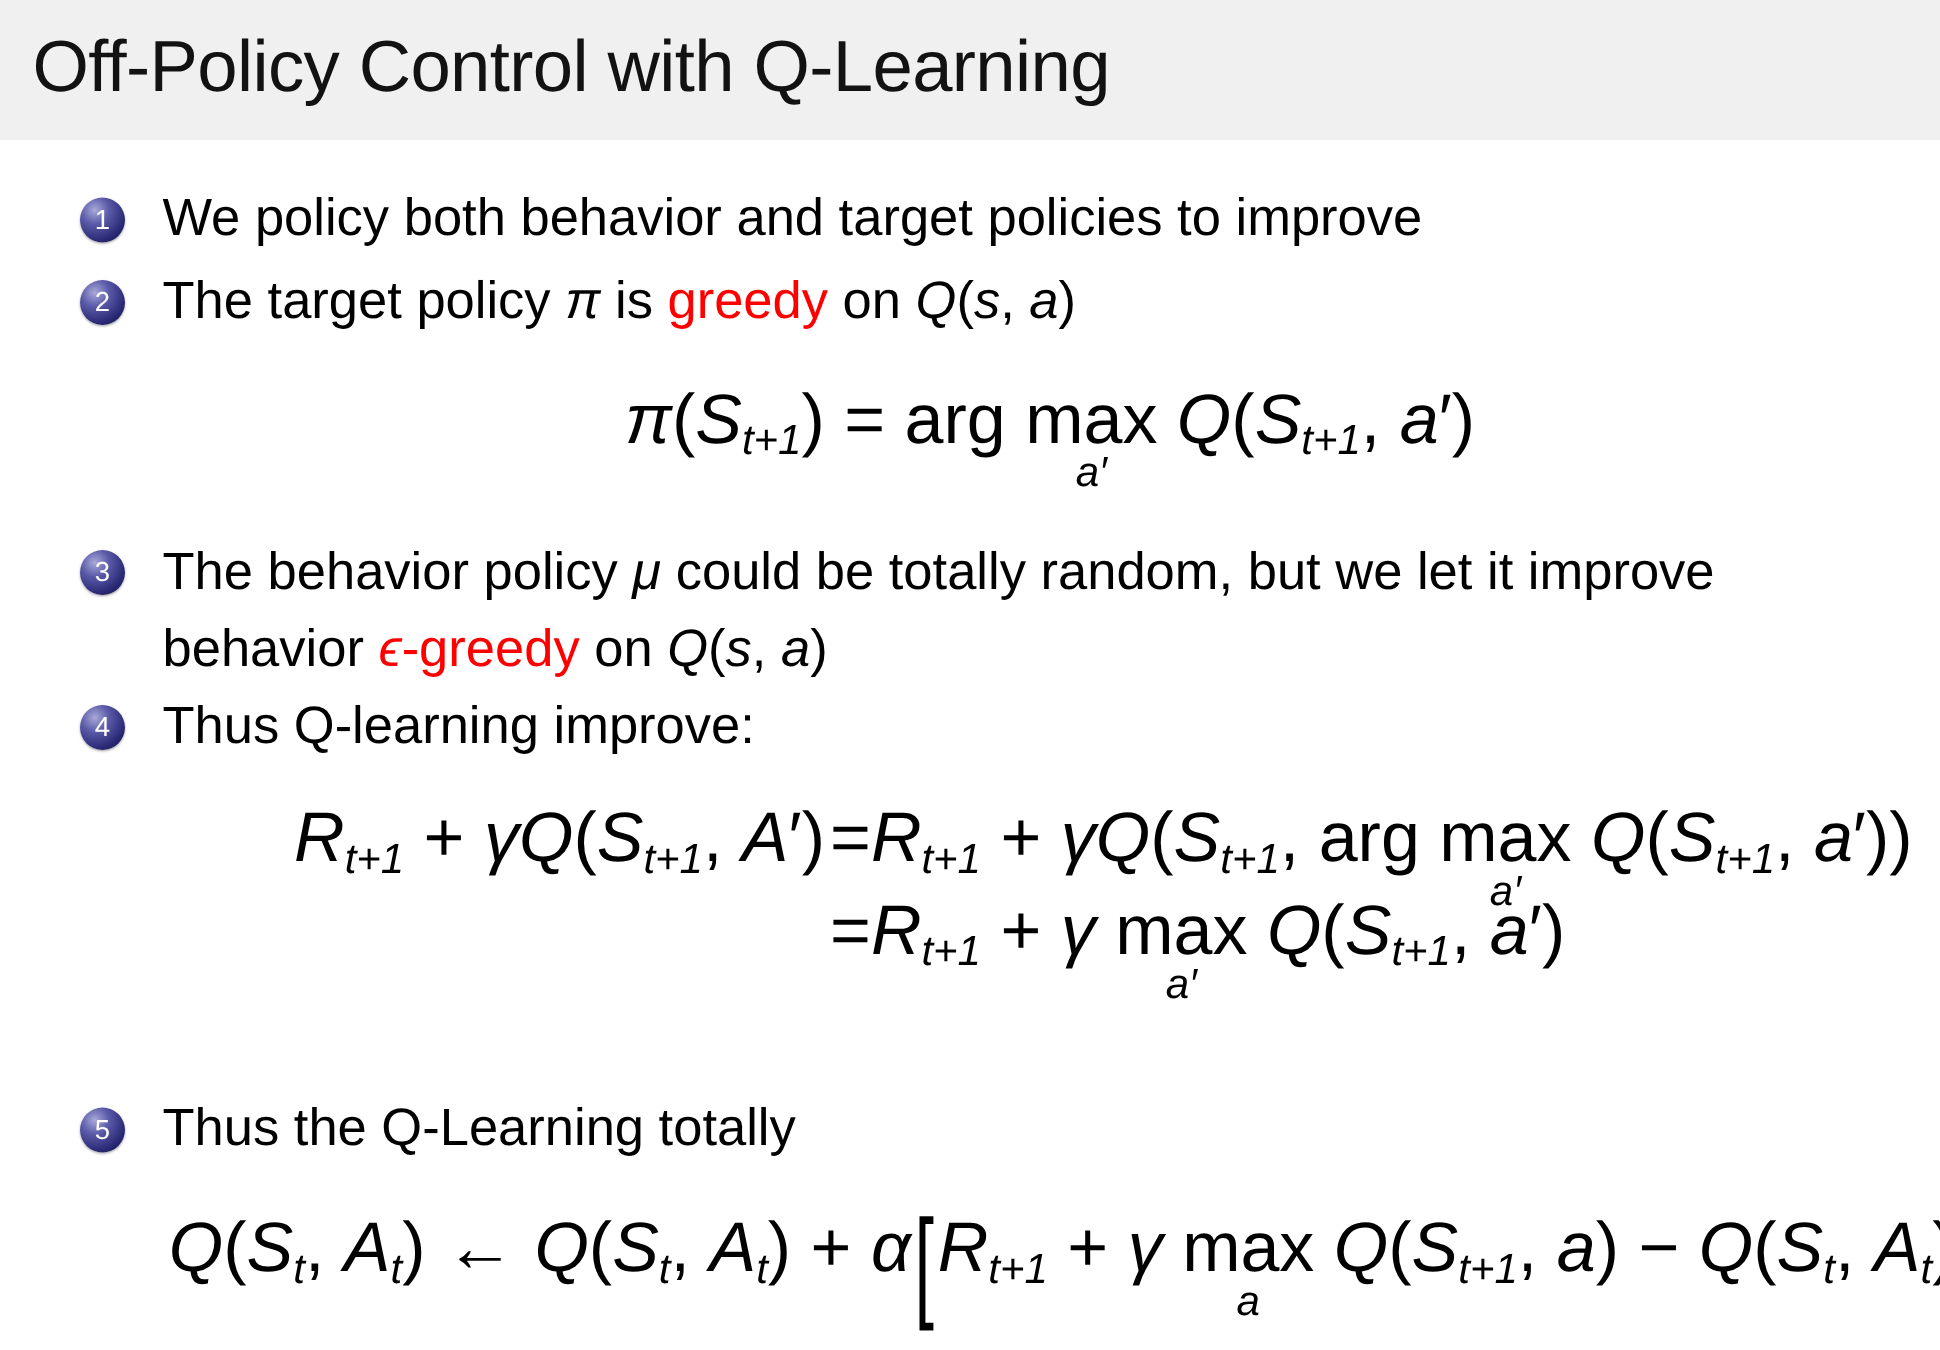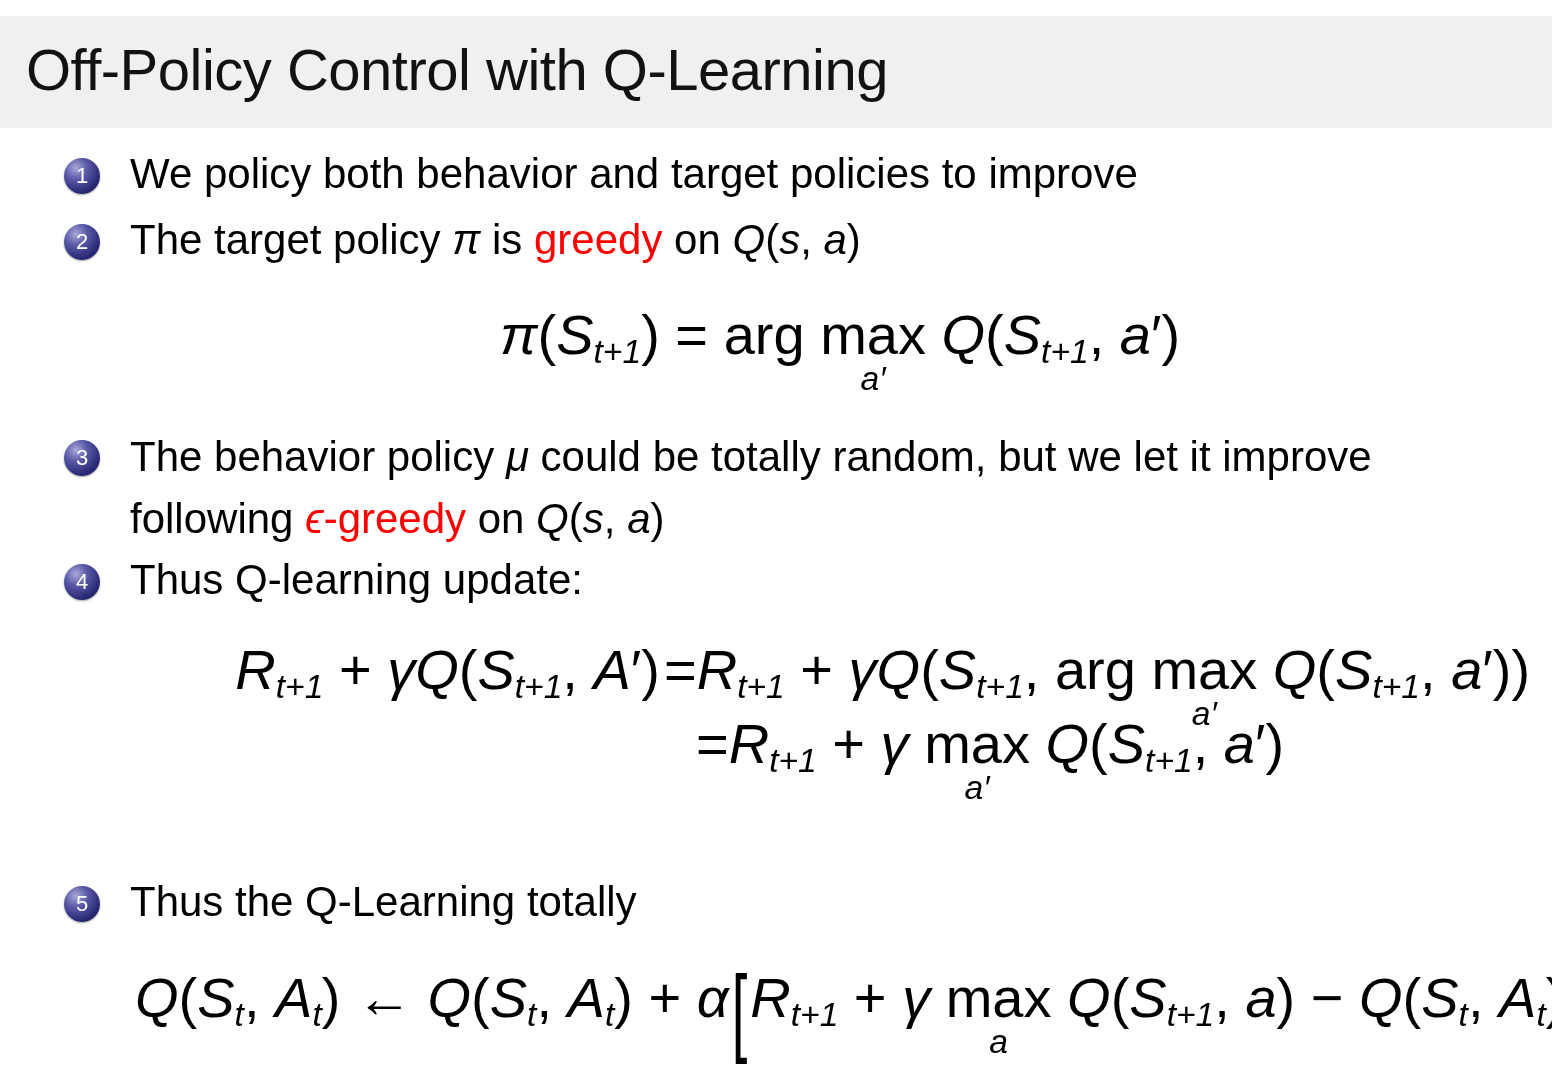--- a/index.html
+++ b/index.html
@@ -8,21 +8,20 @@
     width:1552px;height:1080px;
     background:#ffffff;
     font-family:"Liberation Sans",sans-serif;
     color:#000;
     overflow:hidden;
   }
   
   .titlebar{
     position:absolute;top:0;left:0;width:1552px;height:112px;
     background:#f0f0f0;
-    margin-top:16px;
   }
   .title{
     position:absolute;left:26px;top:20px;
     font-size:58px;letter-spacing:-0.5px;color:#121212;
     white-space:nowrap;
   }
   
   .ball{
     position:absolute;left:64px;width:36px;height:36px;border-radius:50%;
     background:radial-gradient(circle at 33% 28%, #a9a9da 0%, #5a5aa8 32%, #2b2b78 68%, #10103f 100%);
@@ -37,21 +36,21 @@
     font-size:42px;white-space:nowrap;line-height:1.15;
   }
   .i1{top:150px}.i2{top:216px}.i3a{top:433px}.i3b{top:495px}.i4{top:556px}.i5{top:878px}
   
   .eq{
     position:absolute;font-size:56px;white-space:nowrap;line-height:1.15;
   }
   .eq-pi{left:500px;top:303px}
   .eq-lhs{right:892px;top:638px;}
   .eq-r1{left:664px;top:638px}
-  .eq-r2{left:696px;top:712px}
+  .eq-r2{left:664px;top:712px}
   .eq-upd{left:135px;top:966px}
   
   .rm{font-style:normal}
   .it{font-style:italic}
   .red{color:#ff0000}
   .redit{color:#ff0000;font-style:italic}
   .sub{font-size:0.6em;font-style:italic;vertical-align:-0.27em}
   .limop{display:inline-block;position:relative;line-height:1.05;font-style:normal}
   .limop .under{
     position:absolute;top:96%;left:50%;transform:translateX(-50%);
@@ -83,22 +82,22 @@
   <div class="ball b4">
     <span>4</span>
   </div>
   <div class="ball b5">
     <span>5</span>
   </div>
 
   <div class="item i1"><span class="rm">We policy both behavior and target policies to improve</span></div>
   <div class="item i2"><span class="rm">The target policy </span><span class="it">π</span><span class="rm"> is </span><span class="red">greedy</span><span class="rm"> on </span><span class="it">Q</span><span class="rm">(</span><span class="it">s</span><span class="rm">, </span><span class="it">a</span><span class="rm">)</span></div>
   <div class="item i3a"><span class="rm">The behavior policy </span><span class="it">μ</span><span class="rm"> could be totally random, but we let it improve</span></div>
-  <div class="item i3b"><span class="rm">following </span><span class="redit">ϵ</span><span class="red">-greedy</span><span class="rm"> on </span><span class="it">Q</span><span class="rm">(</span><span class="it">s</span><span class="rm">, </span><span class="it">a</span><span class="rm">)</span></div>
-  <div class="item i4"><span class="rm">Thus Q-learning update:</span></div>
+  <div class="item i3b"><span class="rm">behavior </span><span class="redit">ϵ</span><span class="red">-greedy</span><span class="rm"> on </span><span class="it">Q</span><span class="rm">(</span><span class="it">s</span><span class="rm">, </span><span class="it">a</span><span class="rm">)</span></div>
+  <div class="item i4"><span class="rm">Thus Q-learning improve:</span></div>
   <div class="item i5"><span class="rm">Thus the Q-Learning totally</span></div>
 
   <div class="eq eq-pi"><span class="it">π</span><span class="rm">(</span><span class="it">S</span><span class="sub">t+1</span><span class="rm">) = arg </span><span class="limop"><span class="op">max</span><span class="under">a′</span></span><span class="rm"> </span><span class="it">Q</span><span class="rm">(</span><span class="it">S</span><span class="sub">t+1</span><span class="rm">, </span><span class="it">a</span><span class="rm">′)</span></div>
 
   <div class="eq eq-lhs"><span class="it">R</span><span class="sub">t+1</span><span class="rm"> + </span><span class="it">γQ</span><span class="rm">(</span><span class="it">S</span><span class="sub">t+1</span><span class="rm">, </span><span class="it">A</span><span class="rm">′) </span></div>
   <div class="eq eq-r1"><span class="rm">=</span><span class="it">R</span><span class="sub">t+1</span><span class="rm"> + </span><span class="it">γQ</span><span class="rm">(</span><span class="it">S</span><span class="sub">t+1</span><span class="rm">, arg </span><span class="limop"><span class="op">max</span><span class="under">a′</span></span><span class="rm"> </span><span class="it">Q</span><span class="rm">(</span><span class="it">S</span><span class="sub">t+1</span><span class="rm">, </span><span class="it">a</span><span class="rm">′))</span></div>
   <div class="eq eq-r2"><span class="rm">=</span><span class="it">R</span><span class="sub">t+1</span><span class="rm"> + </span><span class="it">γ</span><span class="rm"> </span><span class="limop"><span class="op">max</span><span class="under">a′</span></span><span class="rm"> </span><span class="it">Q</span><span class="rm">(</span><span class="it">S</span><span class="sub">t+1</span><span class="rm">, </span><span class="it">a</span><span class="rm">′)</span></div>
 
   <div class="eq eq-upd"><span class="it">Q</span><span class="rm">(</span><span class="it">S</span><span class="sub">t</span><span class="rm">, </span><span class="it">A</span><span class="sub">t</span><span class="rm">) ← </span><span class="it">Q</span><span class="rm">(</span><span class="it">S</span><span class="sub">t</span><span class="rm">, </span><span class="it">A</span><span class="sub">t</span><span class="rm">) + </span><span class="it">α</span><span class="big">[</span><span class="it">R</span><span class="sub">t+1</span><span class="rm"> + </span><span class="it">γ</span><span class="rm"> </span><span class="limop"><span class="op">max</span><span class="under">a</span></span><span class="rm"> </span><span class="it">Q</span><span class="rm">(</span><span class="it">S</span><span class="sub">t+1</span><span class="rm">, </span><span class="it">a</span><span class="rm">) − </span><span class="it">Q</span><span class="rm">(</span><span class="it">S</span><span class="sub">t</span><span class="rm">, </span><span class="it">A</span><span class="sub">t</span><span class="rm">)</span></div>
 

